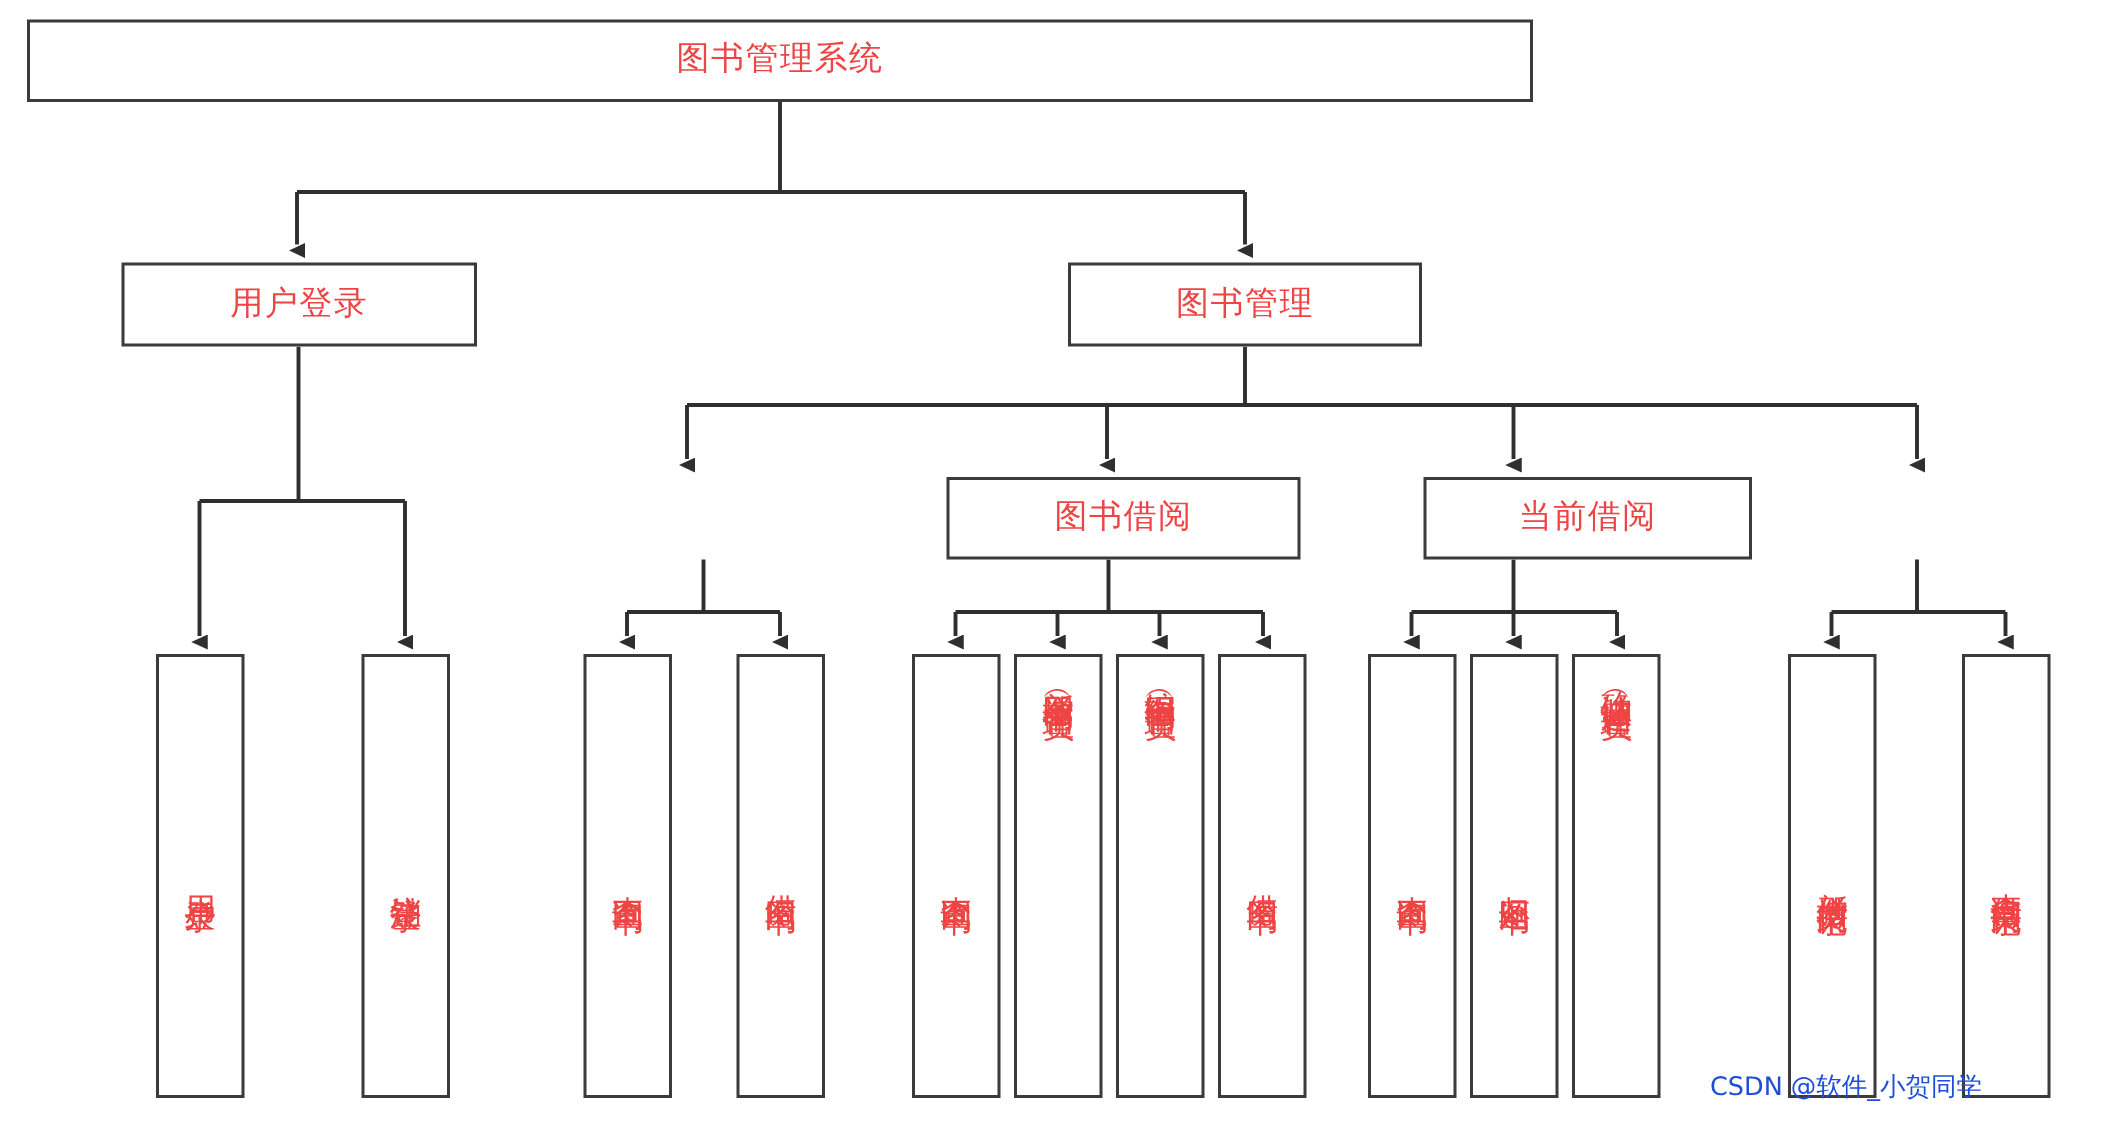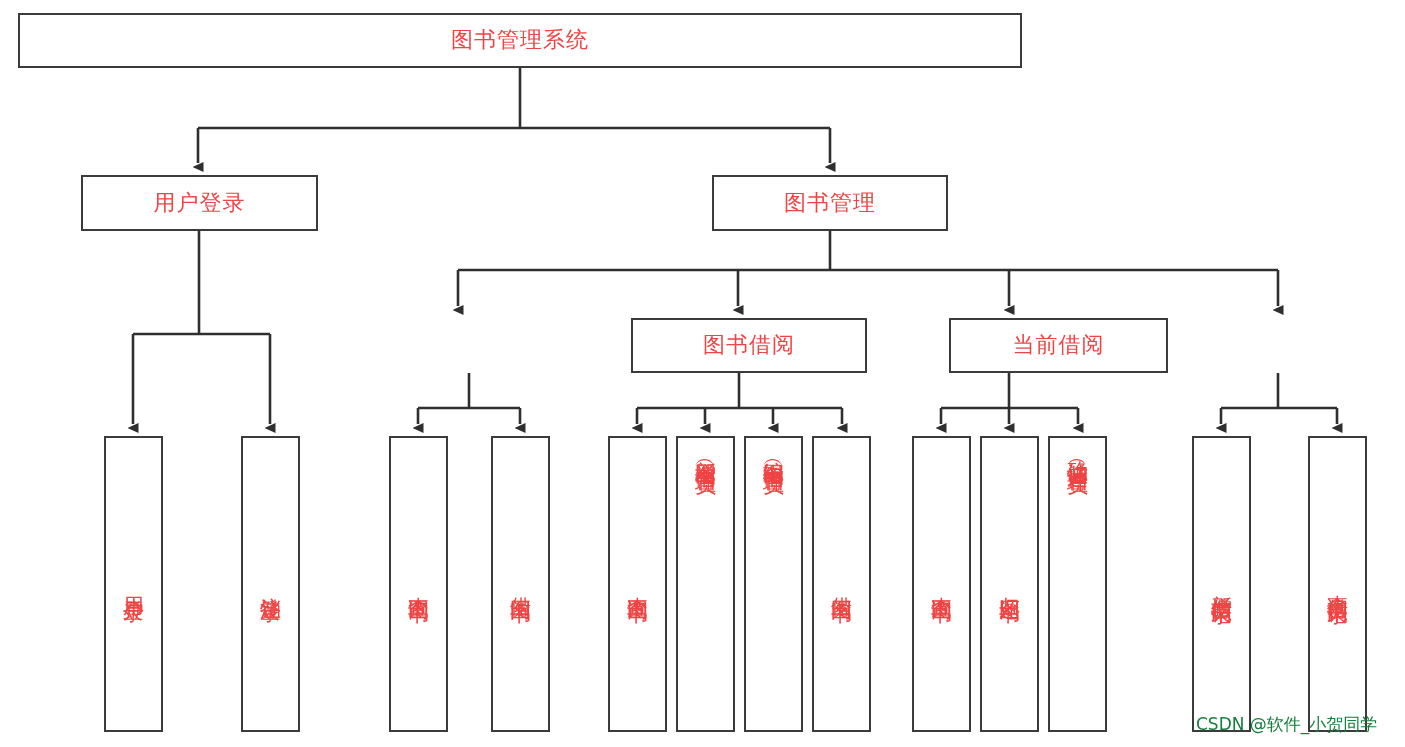--- a/index.html
+++ b/index.html
@@ -55,24 +55,24 @@
   .node.vertical.topalign {
     justify-content: flex-start;
   }
   .node-label {
     display: block;
     white-space: pre;
     text-align: center;
   }
   #watermark {
     position: absolute;
-    left: 1196px;
+    left: 1140px;
     top: 713px;
     font-size: 17px;
-    color: #15803d;
+    color: #1d4ed8;
     white-space: nowrap;
     z-index: 5;
   }
 </style>
 </head>
 <body>
 
 <div id="canvas">
 
   <svg id="edges" viewBox="0 0 1405 747" width="1405" height="747">

